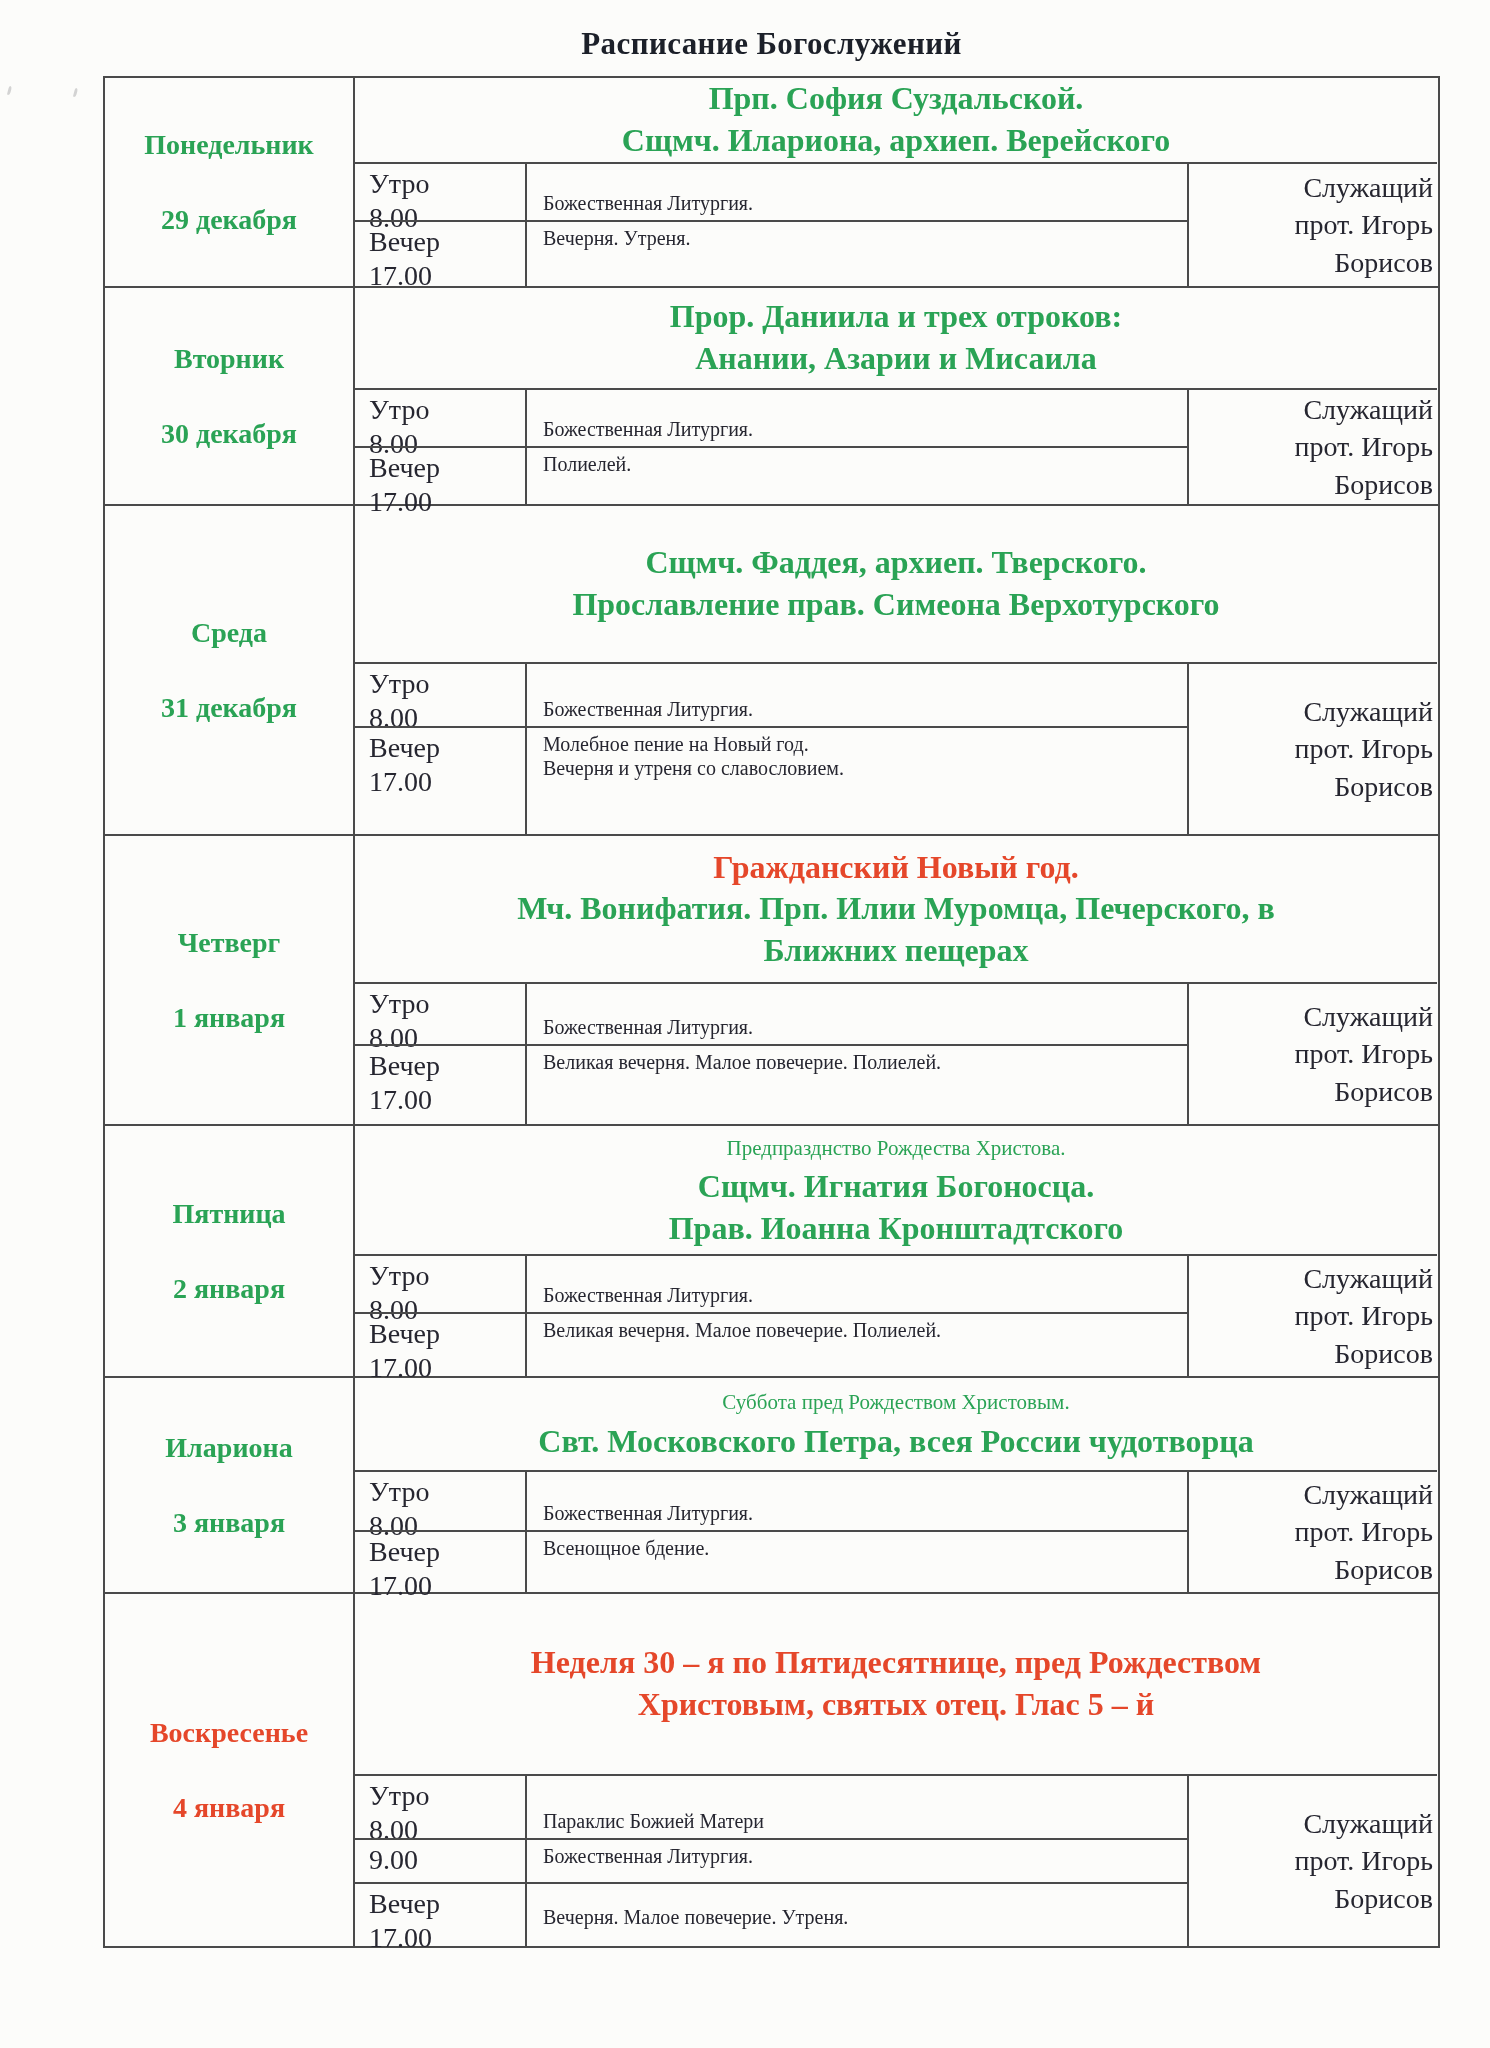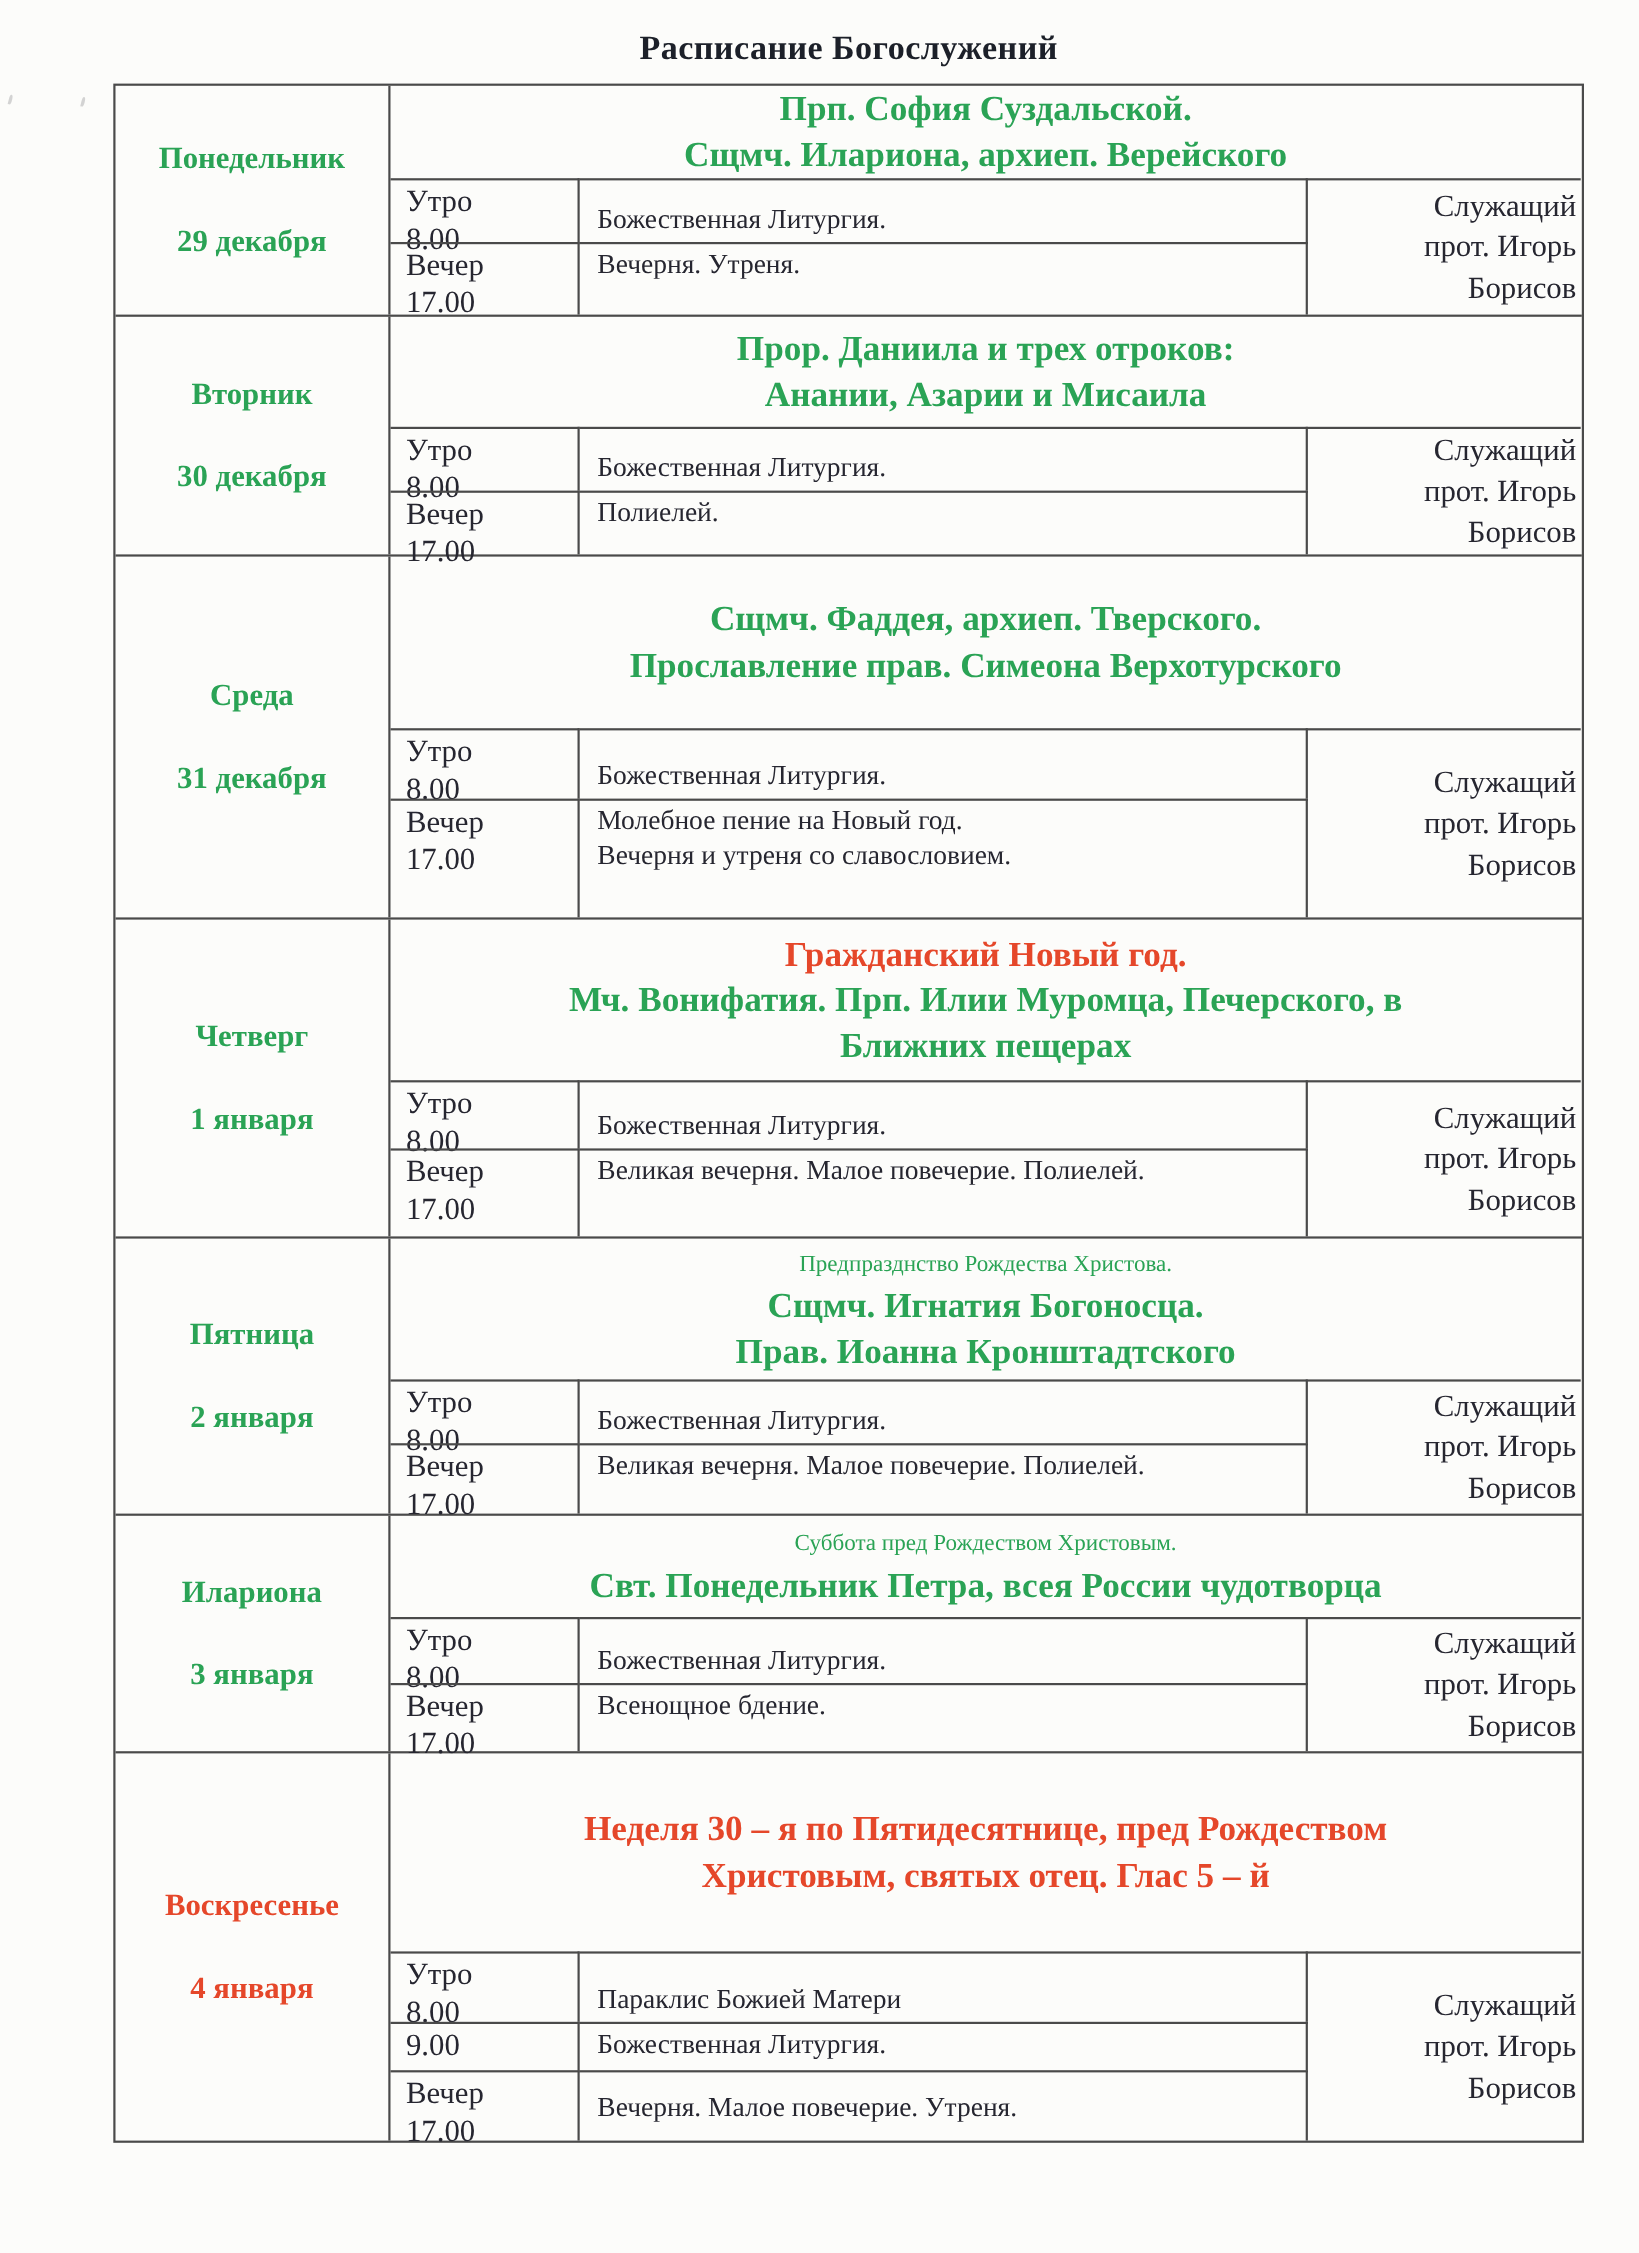--- a/index.html
+++ b/index.html
@@ -61,21 +61,21 @@
   .time-line{font-size:28px;line-height:1.22;}
   .service-cell{
     grid-column:3;
     border-top:2px solid var(--line);
     border-right:2px solid var(--line);
     padding:0 10px 0 16px;
     display:flex;flex-direction:column;
   }
   .service-cell.bottom{justify-content:flex-end;padding-bottom:5px;}
   .service-cell.top{justify-content:flex-start;padding-top:4px;}
-  .service-line{font-size:25px;line-height:1.22;}
+  .service-line{font-size:20px;line-height:1.22;}
   .server-cell{
     grid-column:4;
     border-top:2px solid var(--line);
     display:flex;flex-direction:column;justify-content:center;
     align-items:flex-end;text-align:center;padding:4px;
   }
   .server-line{font-size:28px;line-height:1.33;}
   .artifact{
     position:absolute;background:#c2c2c2;border-radius:50% 50% 50% 0;
     width:3px;height:9px;transform:rotate(14deg);opacity:.7;
@@ -235,21 +235,21 @@
         <div class="server-line">Борисов</div>
       </div>
     </section>
     <section class="block">
       <div class="day-cell green">
         <div class="day-name">Илариона</div>
         <div class="day-date">3 января</div>
       </div>
       <div class="feast-cell">
         <div class="feast-line small green">Суббота пред Рождеством Христовым.</div>
-        <div class="feast-line big green">Свт. Понедельник Петра, всея России чудотворца</div>
+        <div class="feast-line big green">Свт. Московского Петра, всея России чудотворца</div>
       </div>
       <div class="time-cell" style="grid-row: 2;">
         <div class="time-line">Утро</div>
         <div class="time-line">8.00</div>
       </div>
       <div class="service-cell bottom" style="grid-row: 2;">
         <div class="service-line">Божественная Литургия.</div>
       </div>
       <div class="time-cell" style="grid-row: 3;">
         <div class="time-line">Вечер</div>

